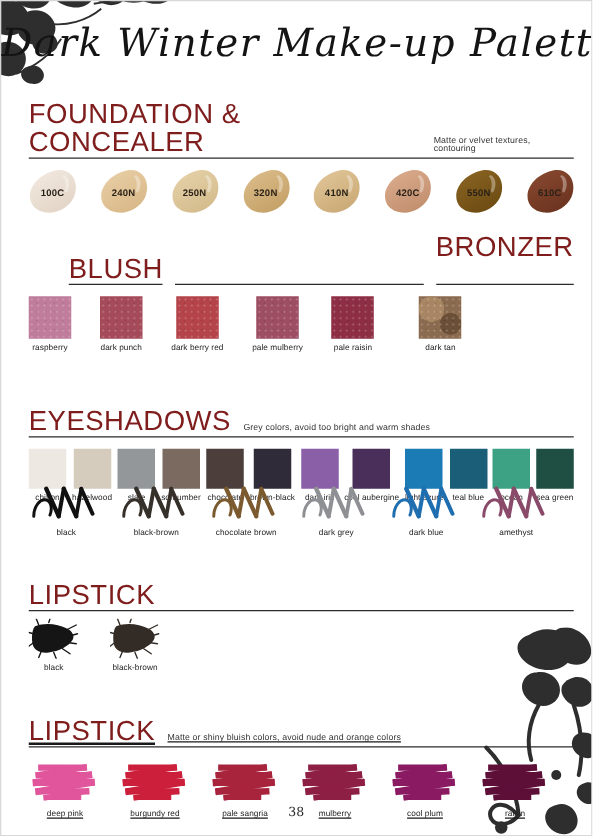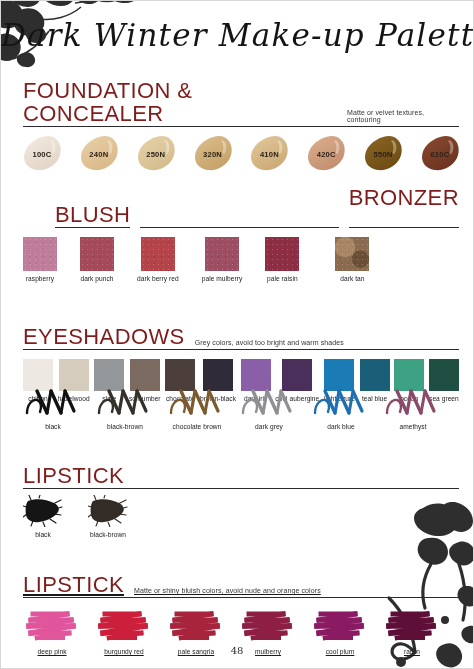--- a/index.html
+++ b/index.html
@@ -581,14 +581,14 @@
         <path d="M8 29h38" stroke-width="5"></path>
         <path d="M46 29L14 34" stroke-width="4.5"></path>
         <path d="M14 34h26" stroke-width="4"></path>
       </g>
     </svg></div>
           <div class="cap">raisin</div>
         </div>
       </div>
   </div>
 
-  <div class="pagenum">48</div>
+  <div class="pagenum">38</div>
 </div>
 
 </body></html>

